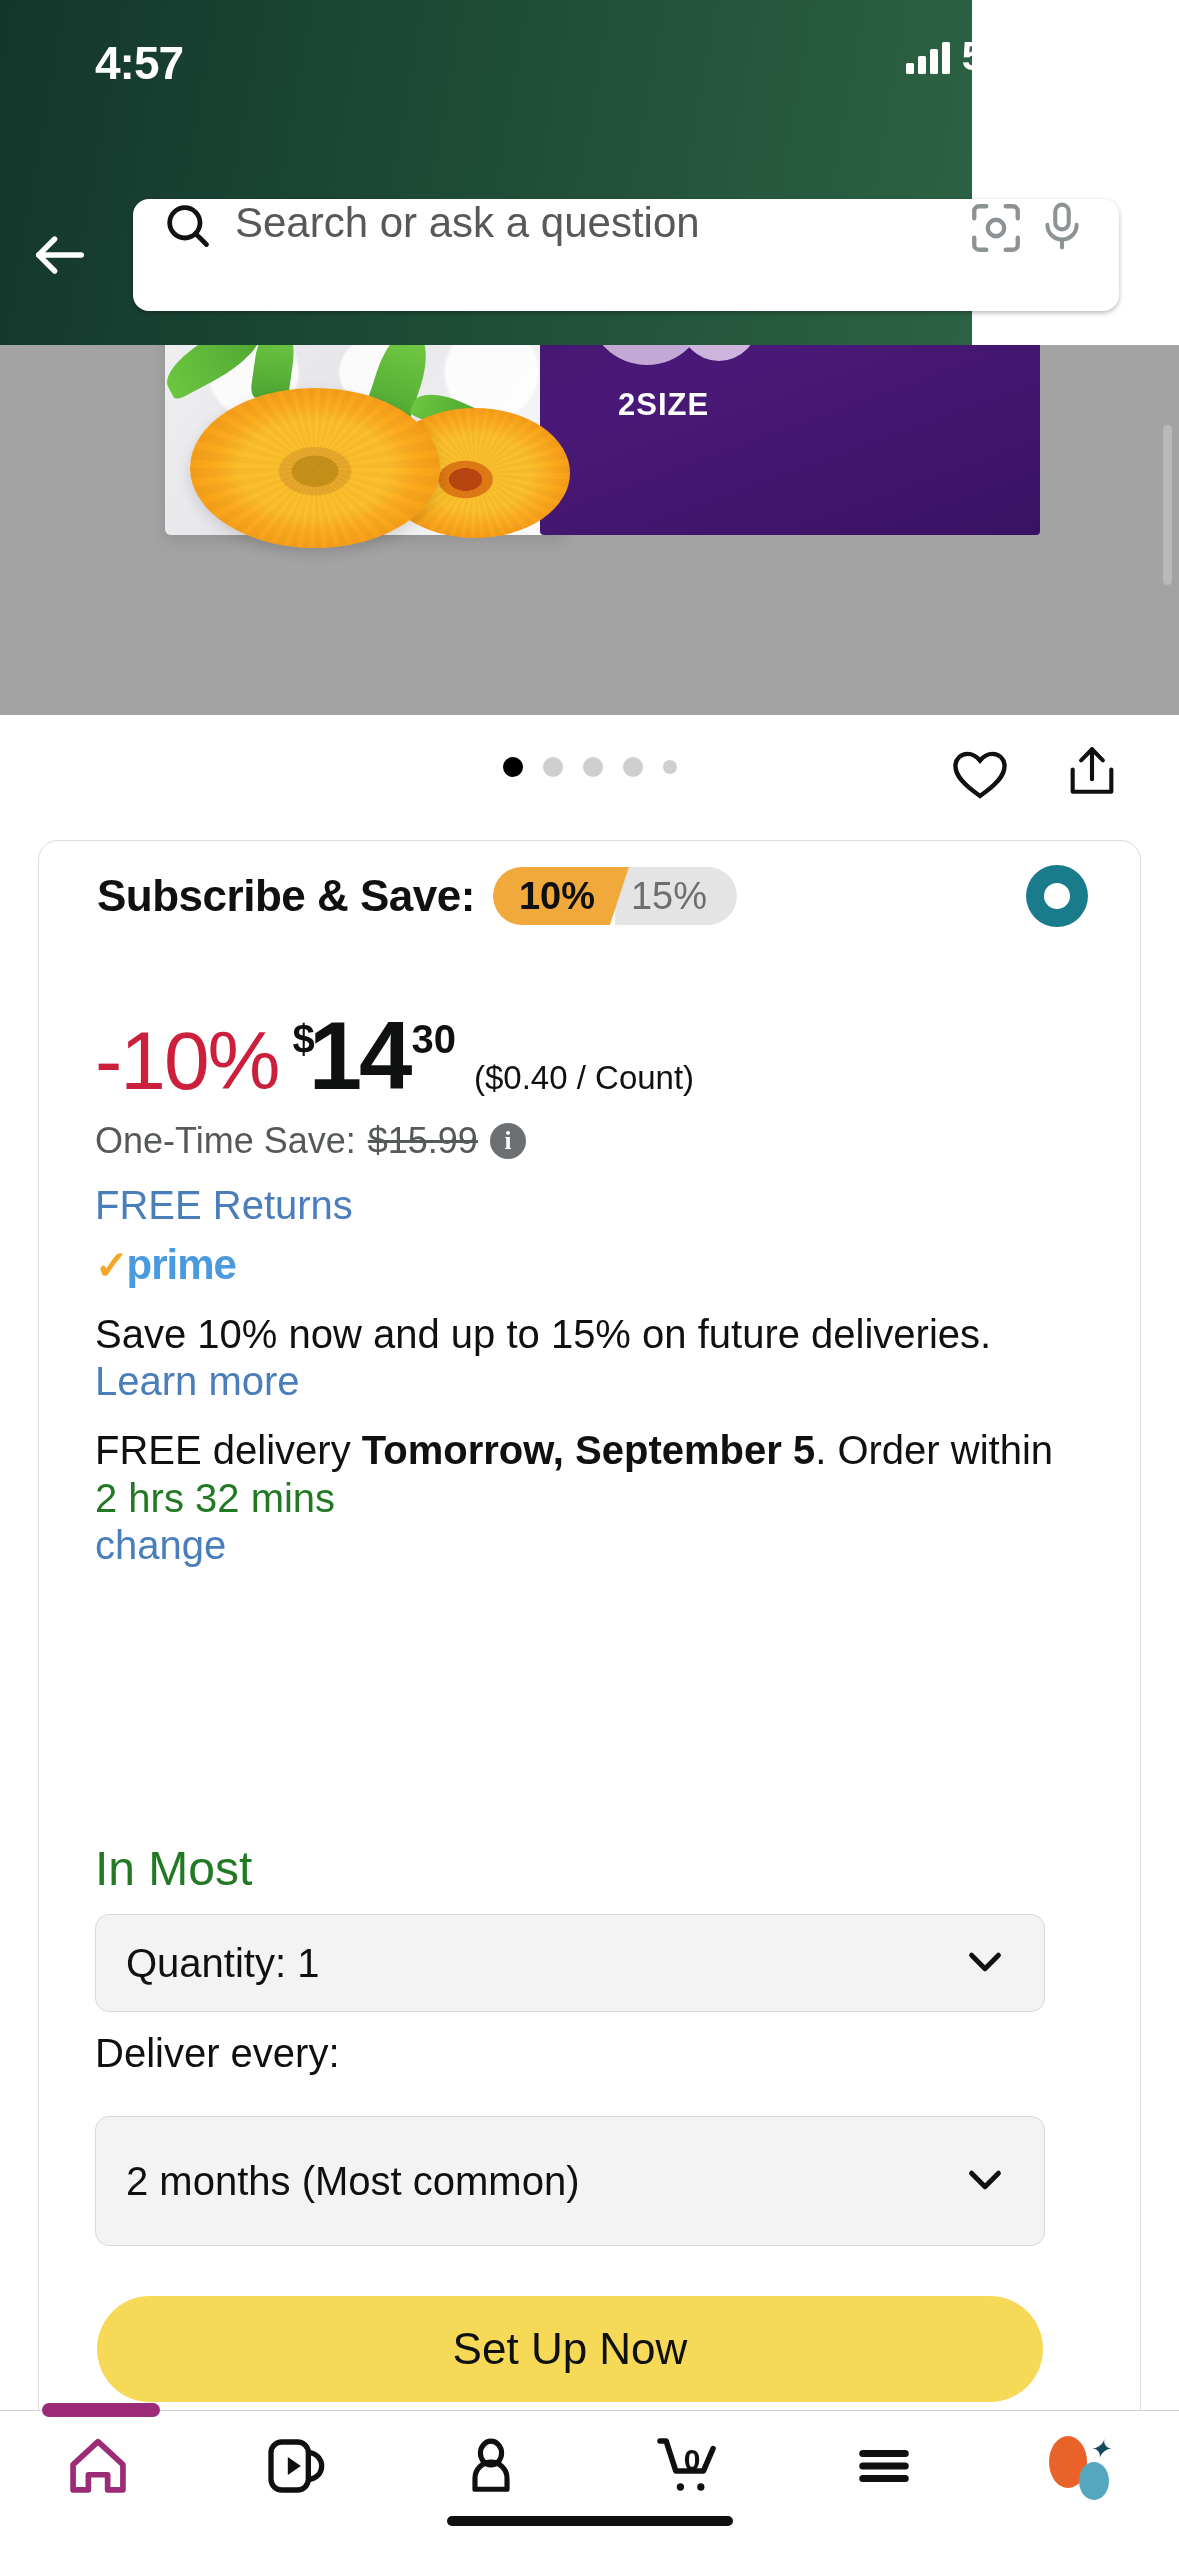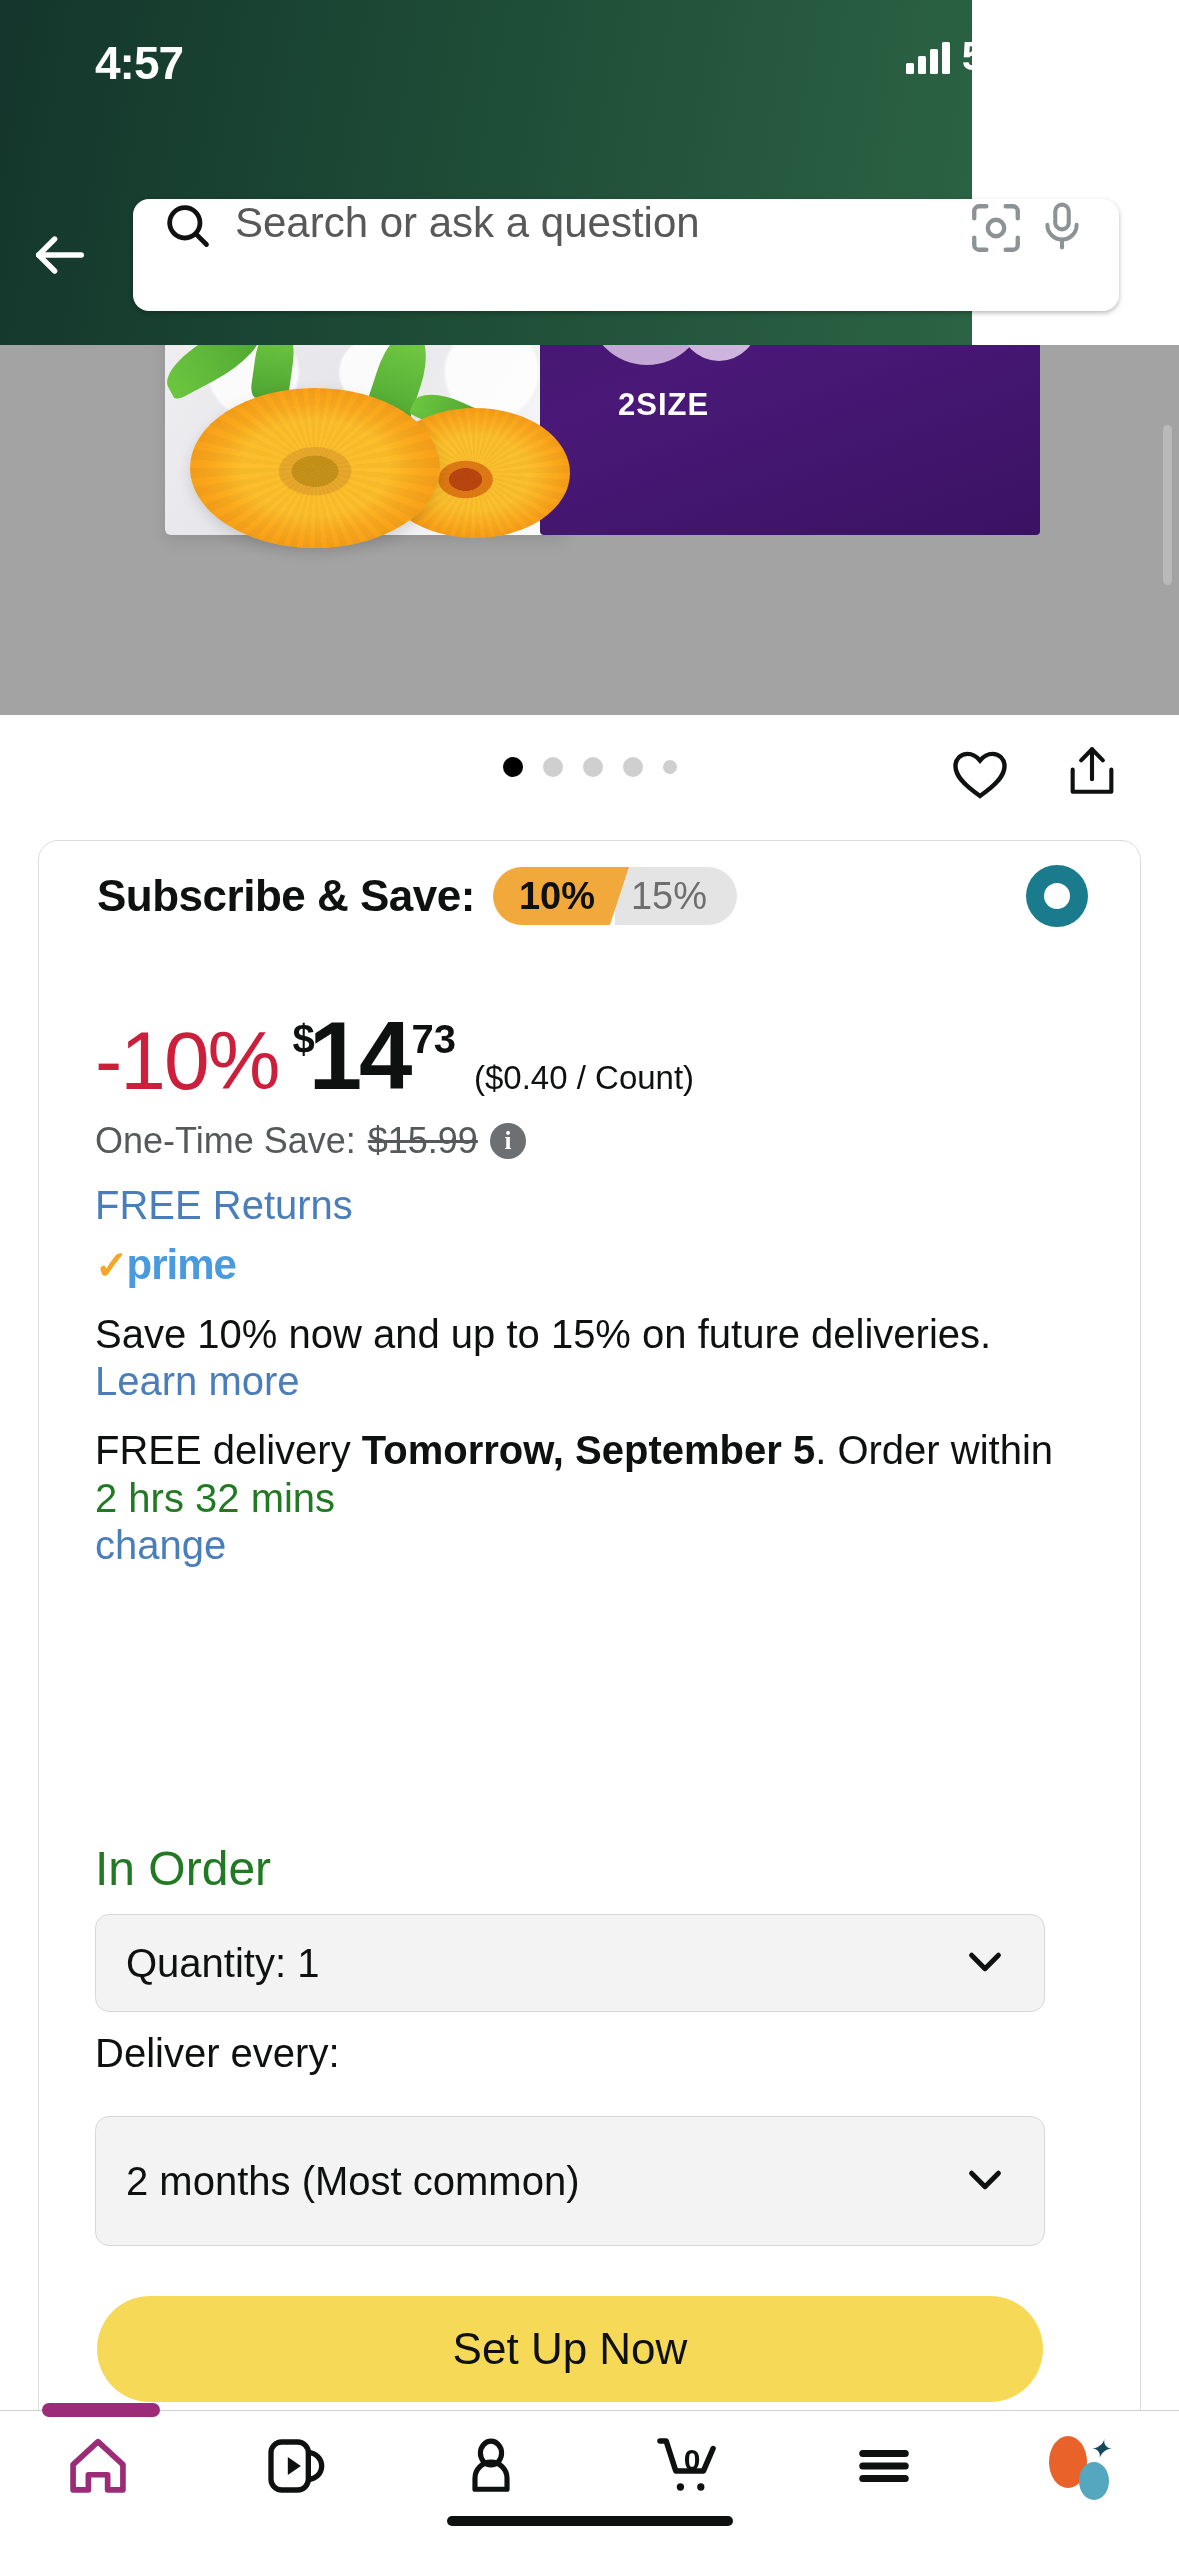--- a/index.html
+++ b/index.html
@@ -400,21 +400,21 @@
       </span>
       <span class="radio-on">
           <i></i>
         </span>
     </div>
 
     <div class="price-row">
       <span class="disc">-10%</span>
       <span class="cur">$</span>
       <span class="whole">14</span>
-      <span class="frac">73</span>
+      <span class="frac">30</span>
       <span class="percount">($0.40 / Count)</span>
     </div>
 
     <div class="onetime">
       <span>One-Time Save:</span>
       <span class="strike">$15.99</span>
       <span class="info-i">i</span>
     </div>
 
     <div class="freeret">FREE Returns</div>
@@ -429,21 +429,21 @@
         <span>Save 10% now and up to 15% on future deliveries. </span><span class="lnk">Learn more</span>
       </div>
       <div class="p2">
         <span>FREE delivery </span><span class="bold">Tomorrow, September 5</span><span>. Order within </span><span class="grn">2 hrs 32 mins</span>
       </div>
       <div>
         <span class="changelnk">change</span>
       </div>
     </div>
 
-    <div class="instock">In Order</div>
+    <div class="instock">In Most</div>
 
     <div class="selectbox qtybox">
       <span class="sel-text">Quantity:  1</span>
       <span class="chev">
         <svg width="46" height="46" viewBox="0 0 24 24" fill="none" stroke="#0f1111" stroke-width="2.6" stroke-linecap="round" stroke-linejoin="round">
             <polyline points="5 9 12 16 19 9"></polyline>
           </svg>
       </span>
     </div>
 

